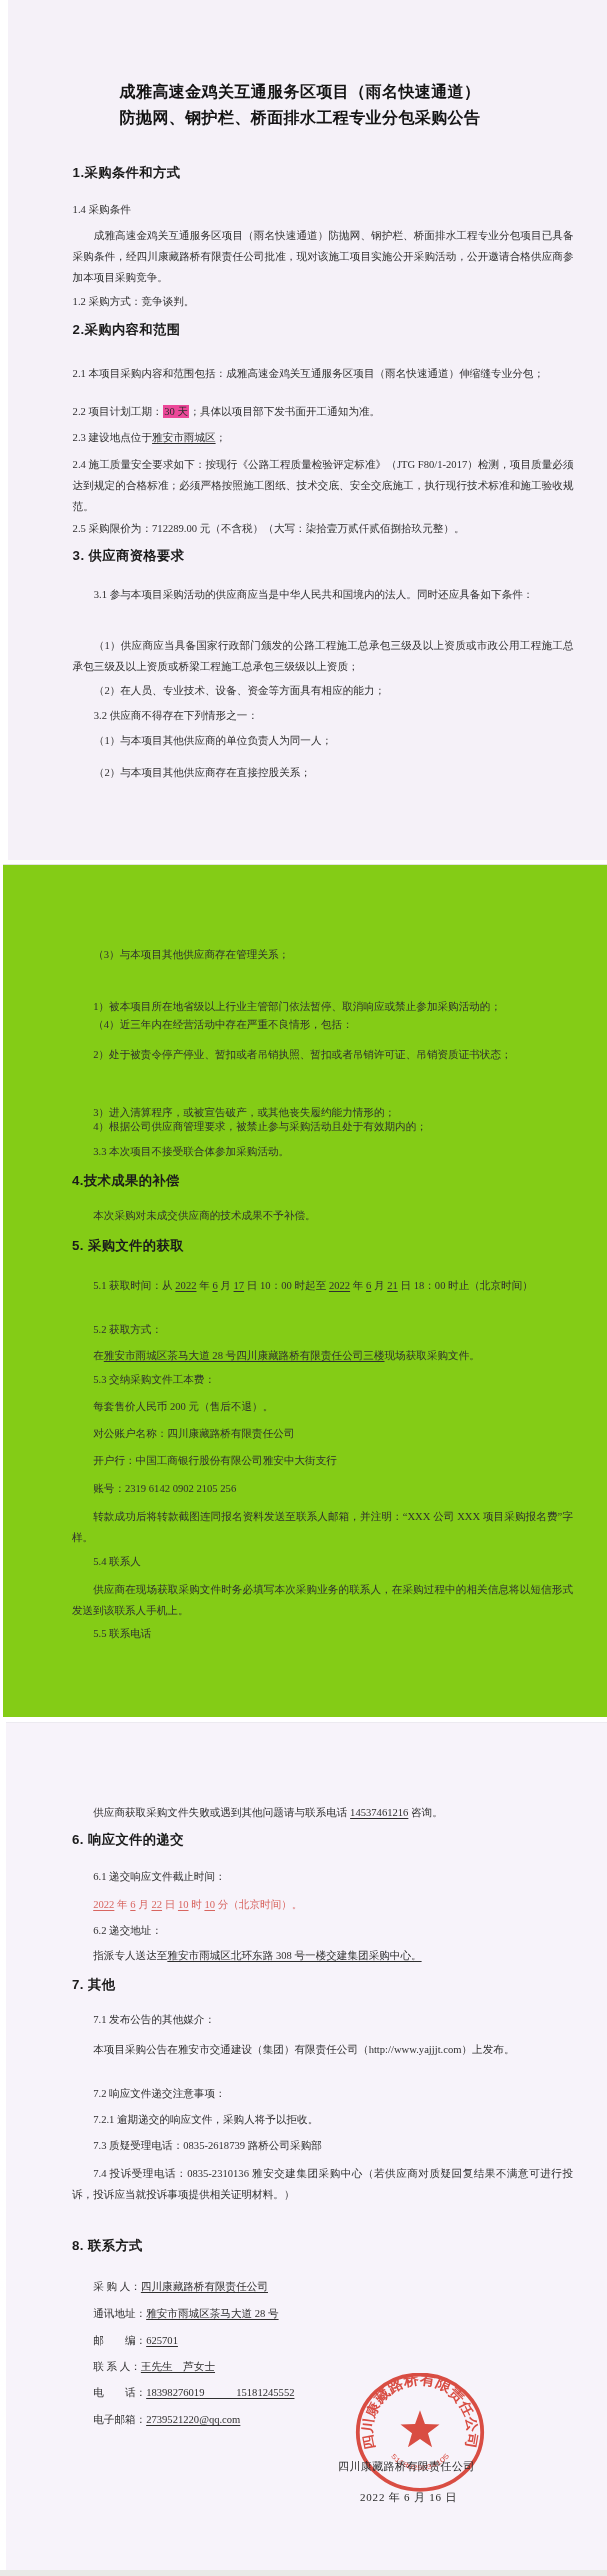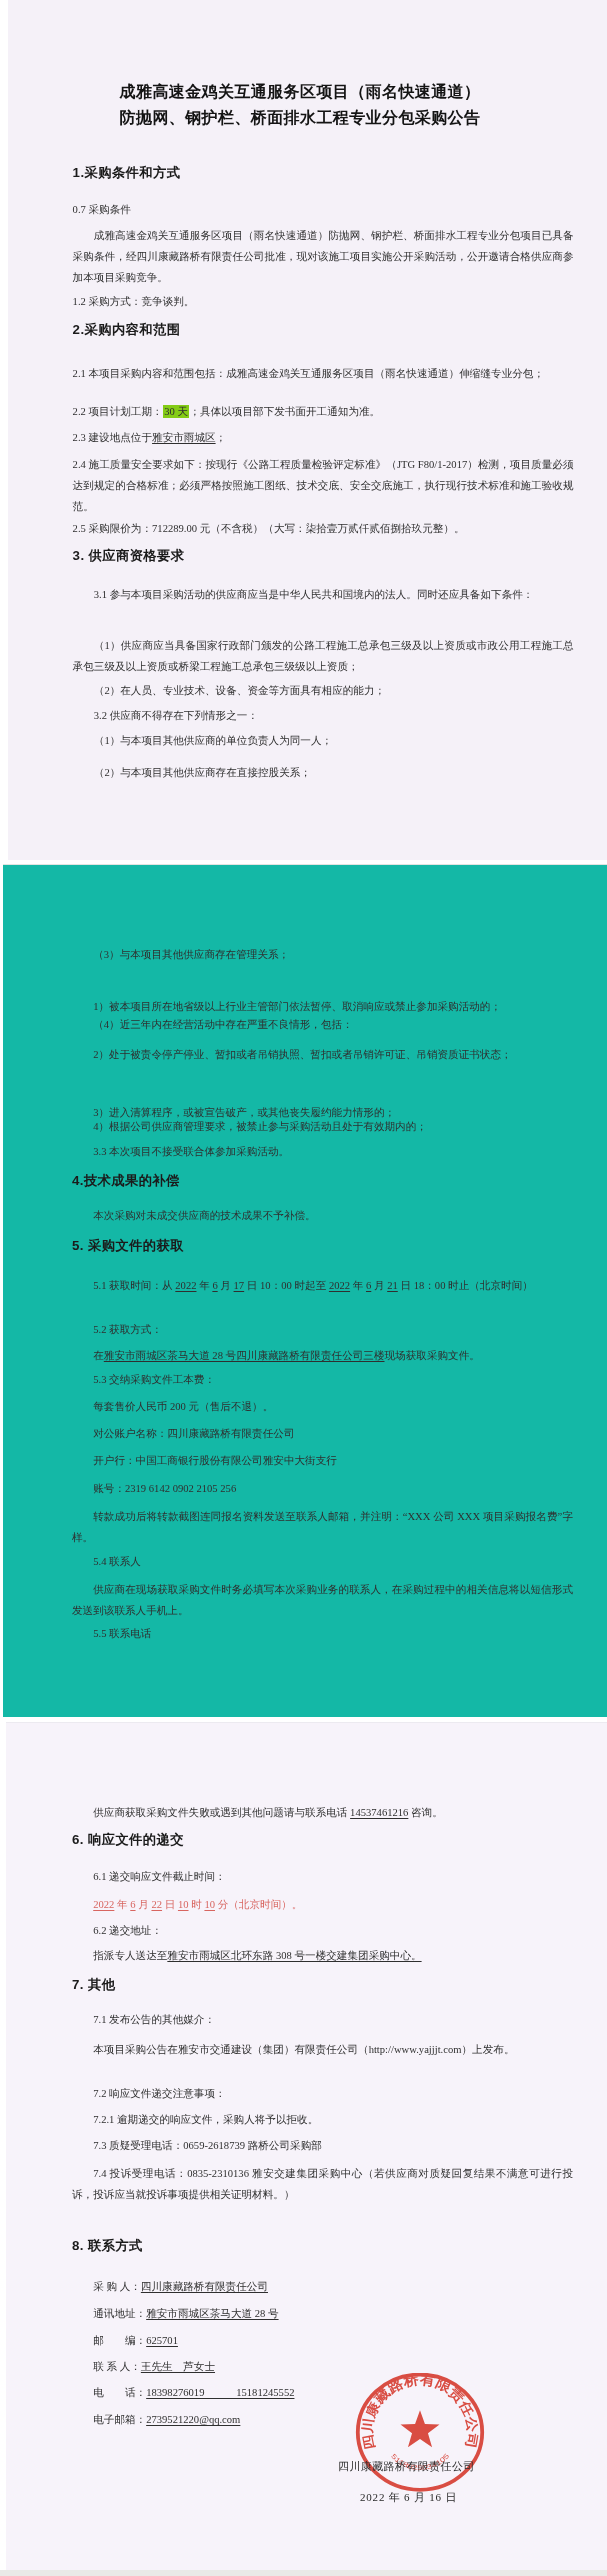--- a/index.html
+++ b/index.html
@@ -2,50 +2,50 @@
 <html style="font-size:12px"><head>
 <meta charset="utf-8">
 <style>
   html,body{margin:0;padding:0;}
   body{
     width:607px;height:2576px;position:relative;background:#ffffff;
     font-family:"Liberation Serif", serif;
   }
   .page{position:absolute;overflow:hidden;}
   .page-1{left:7.6px;top:0;width:600px;height:860px;background:#f5f1f8;}
-  .page-2{left:3px;top:864px;width:604px;height:852px;background:#14b8a6;border-top:0.8px solid #e2e3e0;}
+  .page-2{left:3px;top:864px;width:604px;height:852px;background:#84cc16;border-top:0.8px solid #e2e3e0;}
   .page-3{left:6px;top:1722px;width:601px;height:847px;background:#f7f3fa;border-top:0.8px solid #eceaf0;}
   .bottom-strip{position:absolute;left:0;top:2570px;width:607px;height:6px;background:#e9e9e7;}
   .content{position:absolute;top:0;}
   .page-1 .content{left:65px;width:501px;height:100%;}
   .page-2 .content{left:69px;width:501px;height:100%;}
   .page-3 .content{left:66px;width:501px;height:100%;}
   .blk{position:absolute;left:0;width:501px;font-size:10.6px;line-height:21px;color:#2f2f2f;text-align:justify;}
   .single{width:auto;max-width:501px;white-space:nowrap;line-height:15px;text-align:left;}
   .ind{text-indent:2em;}
   .hd{font-family:"Liberation Sans", sans-serif;font-weight:700;font-size:13.3px;line-height:16.7px;color:#1b1b1b;white-space:nowrap;text-align:left;letter-spacing:0.4px;}
   .title-line{font-family:"Liberation Sans", sans-serif;font-weight:700;font-size:16px;line-height:20px;color:#141414;white-space:nowrap;letter-spacing:0.4px;}
   .u{text-decoration:underline;text-underline-offset:2.3px;}
-  .hl{background:#84cc16;padding:0.8px 1.5px;}
+  .hl{background:#ec4899;padding:0.8px 1.5px;}
   .red{color:#d86560;}
   .field{font-size:10.6px;line-height:15px;white-space:nowrap;text-align:left;}
   .seal{position:absolute;left:348px;top:650px;width:132px;height:126px;opacity:0.88;}
   .sign-company{position:absolute;left:332px;top:736px;font-size:11px;color:#2a2a2a;white-space:nowrap;letter-spacing:0.4px;}
   .sign-date{position:absolute;left:354px;top:767px;font-size:11px;color:#2a2a2a;white-space:nowrap;letter-spacing:0.8px;}
 </style>
 </head>
 <body>
 
 <div class="page page-1">
   <div class="content">
     <div class="blk single title-line" style="top:108px;left:47px;">防抛网、钢护栏、桥面排水工程专业分包采购公告</div>
     <div class="blk single title-line" style="top:82px;left:47px;">成雅高速金鸡关互通服务区项目（雨名快速通道）</div>
 
     <div class="blk single hd" style="top:165px;">1.采购条件和方式</div>
-    <div class="blk single" style="top:202px;">0.7 采购条件</div>
+    <div class="blk single" style="top:202px;">1.4 采购条件</div>
     <div class="blk ind" style="top:225px;">成雅高速金鸡关互通服务区项目（雨名快速通道）防抛网、钢护栏、桥面排水工程专业分包项目已具备采购条件，经四川康藏路桥有限责任公司批准，现对该施工项目实施公开采购活动，公开邀请合格供应商参加本项目采购竞争。</div>
     <div class="blk single" style="top:294px;">1.2 采购方式：竞争谈判。</div>
 
     <div class="blk single hd" style="top:322px;">2.采购内容和范围</div>
     <div class="blk" style="top:363px;">2.1 本项目采购内容和范围包括：成雅高速金鸡关互通服务区项目（雨名快速通道）伸缩缝专业分包；</div>
     <div class="blk single" style="top:404px;">
       <span>2.2 项目计划工期：</span><span class="hl">30 天</span><span>；具体以项目部下发书面开工通知为准。</span>
     </div>
     <div class="blk single" style="top:430px;">
       <span>2.3 建设地点位于</span><span class="u">雅安市雨城区</span><span>；</span>
@@ -110,21 +110,21 @@
     <div class="blk single ind" style="top:200px;">6.2 递交地址：</div>
     <div class="blk single ind" style="top:225px;">
       <span>指派专人送达至</span><span class="u">雅安市雨城区北环东路 308 号一楼交建集团采购中心。</span>
     </div>
 
     <div class="blk single hd" style="top:254px;">7.  其他</div>
     <div class="blk single ind" style="top:289px;">7.1 发布公告的其他媒介：</div>
     <div class="blk ind" style="top:316px;">本项目采购公告在雅安市交通建设（集团）有限责任公司（http://www.yajjjt.com）上发布。</div>
     <div class="blk single ind" style="top:363px;">7.2 响应文件递交注意事项：</div>
     <div class="blk single ind" style="top:389px;">7.2.1 逾期递交的响应文件，采购人将予以拒收。</div>
-    <div class="blk single ind" style="top:415px;">7.3  质疑受理电话：0659-2618739 路桥公司采购部</div>
+    <div class="blk single ind" style="top:415px;">7.3  质疑受理电话：0835-2618739 路桥公司采购部</div>
     <div class="blk ind" style="top:440px;">7.4 投诉受理电话：0835-2310136 雅安交建集团采购中心（若供应商对质疑回复结果不满意可进行投诉，投诉应当就投诉事项提供相关证明材料。）</div>
 
     <div class="blk single hd" style="top:515px;">8.  联系方式</div>
     <div class="blk single ind field" style="top:556px;">
       <span>采 购 人：</span><span class="u">四川康藏路桥有限责任公司</span>
     </div>
     <div class="blk single ind field" style="top:583px;">
       <span>通讯地址：</span><span class="u">雅安市雨城区茶马大道 28 号</span>
     </div>
     <div class="blk single ind field" style="top:610px;">

